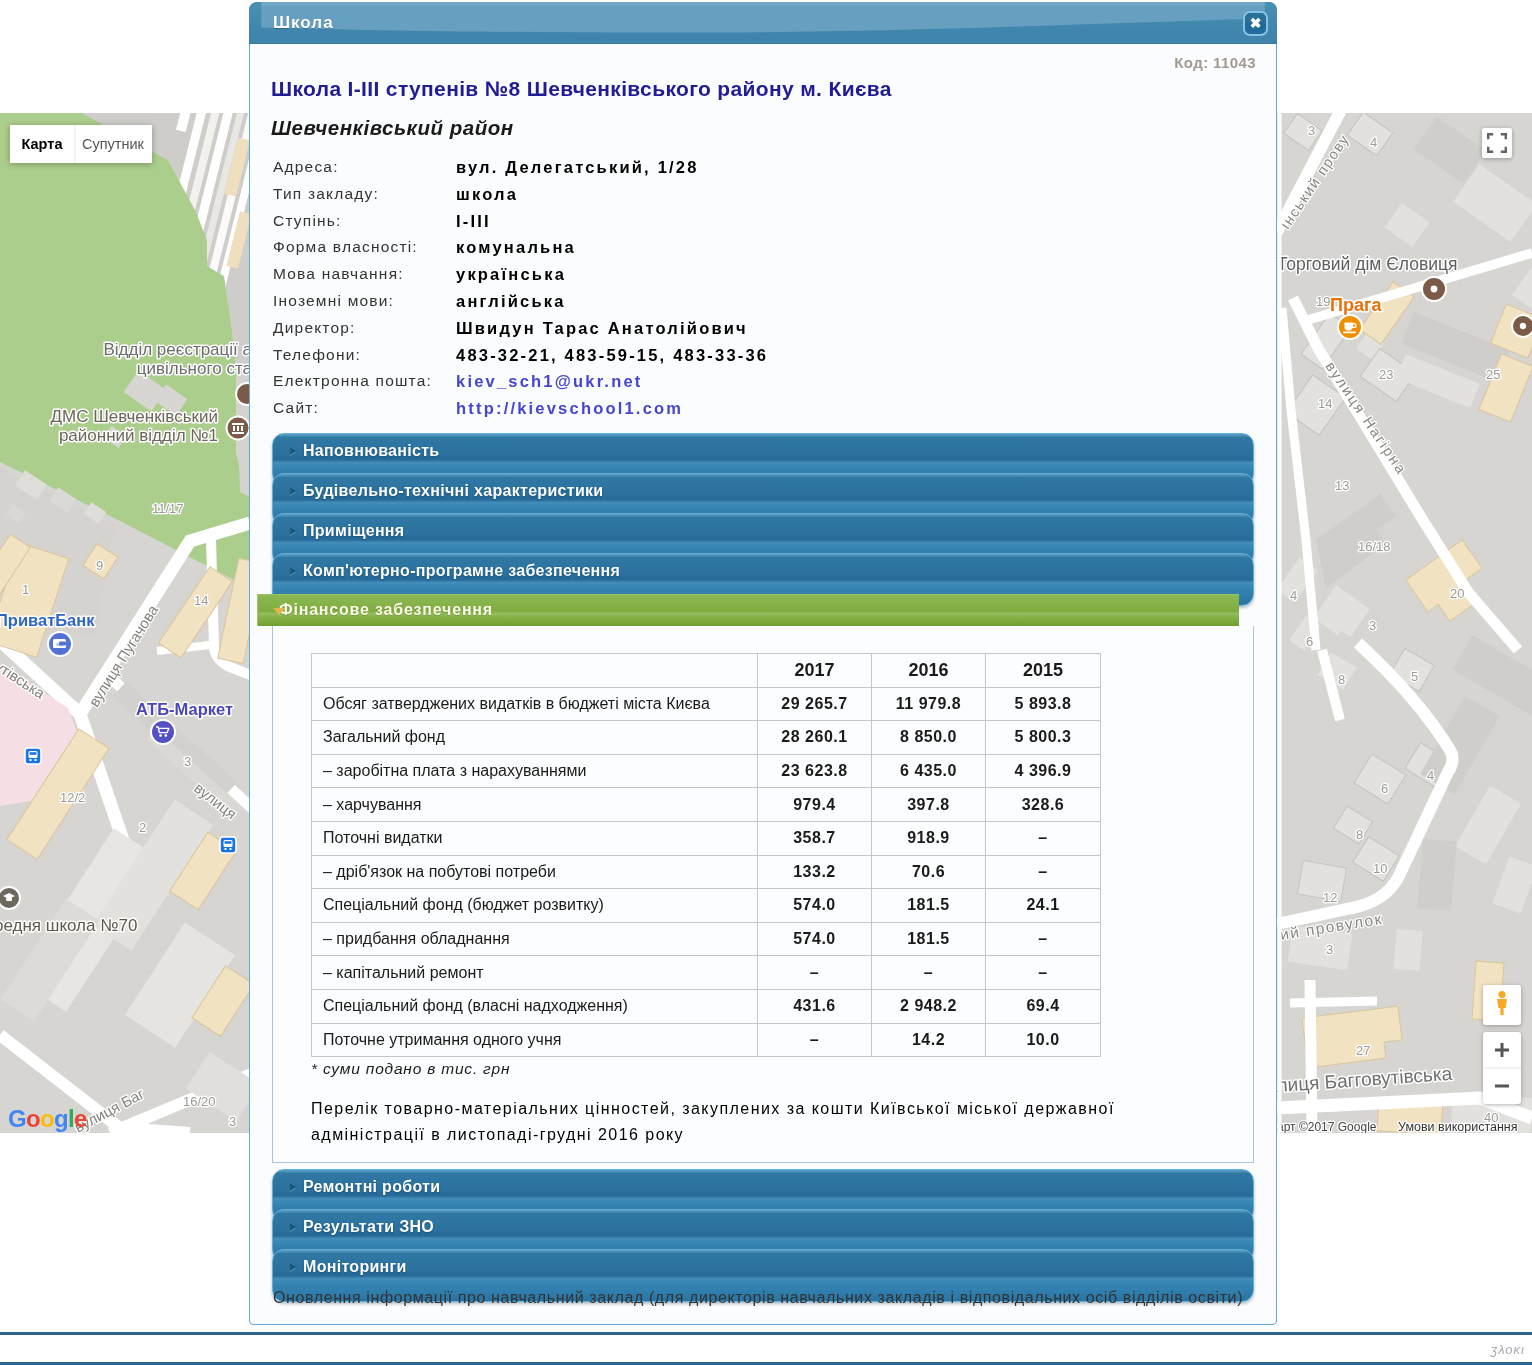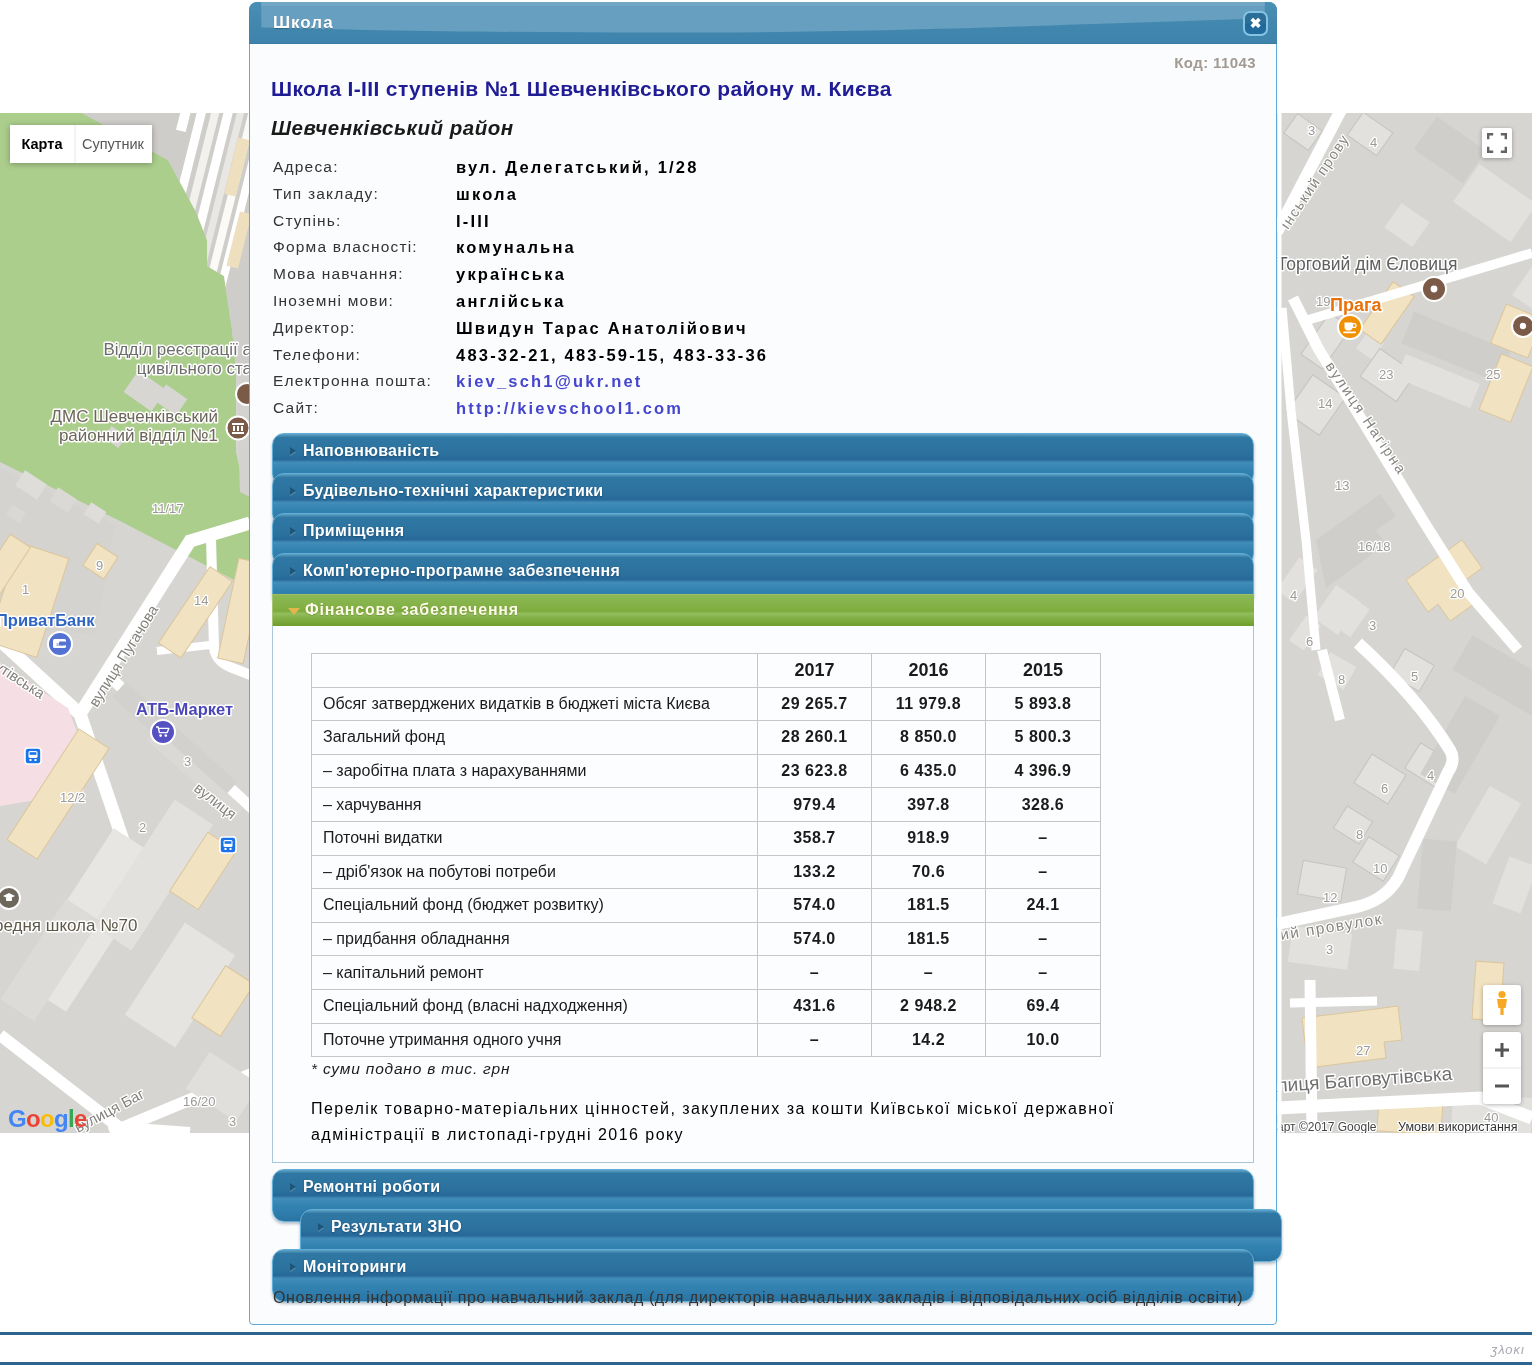--- a/index.html
+++ b/index.html
@@ -22,23 +22,23 @@
 .info .lb { display:inline-block; width:183px; vertical-align:top; }
 .info .vl { display:inline-block; font-weight:bold; color:#000; font-size:16.5px; letter-spacing:2.2px; }
 a.lnk { color:#4545cd; text-decoration:none; font-weight:bold; }
 
 
 .acc { position:absolute; left:22px; width:982px; height:53px; border:1px solid #61aed9; border-radius:12px;
   background:linear-gradient(180deg,#60a3c6 0%,#3078a4 7%,#2b719e 40%,#27699a 50%,#428cb8 56%,#3484b2 68%,#2e7cab 86%,#2a73a0 100%);
   color:#fff; font-size:16px; font-weight:bold; line-height:33px; padding-left:30px; letter-spacing:.3px;
   text-shadow:0 1px 2px rgba(0,40,70,.45); box-shadow:0 2px 3px rgba(40,80,110,.35); }
 .acc:before { content:""; position:absolute; left:17px; top:13px; border:4.5px solid transparent; border-left:6px solid #1d5678; filter:drop-shadow(0 1px 0 rgba(255,255,255,.25)); }
-.accg { position:absolute; left:22px; width:982px; height:32px; border-top:1px solid #9dc063; border-left:1px solid #a5c573;
+.accg { position:absolute; left:7px; width:982px; height:32px; border-top:1px solid #9dc063; border-left:1px solid #a5c573;
   background:linear-gradient(180deg,#8cb854 0%,#83b146 38%,#7dab3c 52%,#93bd5e 60%,#83b046 74%,#78a636 90%,#6f9d2e 100%);
-  color:#fdf9e8; font-size:16px; font-weight:bold; line-height:30px; padding-left:32px; letter-spacing:.8px;
+  color:#fdf9e8; font-size:16px; font-weight:bold; line-height:30px; padding-left:21px; letter-spacing:.8px;
   text-shadow:0 1px 1px rgba(80,110,30,.4); }
 .accg:before { content:""; position:absolute; left:15px; top:13px; border:6px solid transparent; border-top:7px solid #e2b54e; }
 #panel { position:absolute; left:22px; top:623px; width:982px; height:537px; background:#fcfdfe; border:1px solid #a9c7da; border-top:none; }
 
 
 #ftab { position:absolute; left:38px; top:27px; border-collapse:collapse; font-size:16px; color:#1b1b1b; }
 #ftab td, #ftab th { border:1px solid #c6c6c6; height:33.6px; padding:0 8px; }
 #ftab th { font-size:18px; font-weight:bold; text-align:center; }
 #ftab td.l { width:446px; text-align:left; padding-left:11px; }
 #ftab td.n { width:114px; text-align:center; font-weight:bold; letter-spacing:.5px; }
@@ -308,21 +308,21 @@
 <div id="modal">
   <div id="mhead">
         <svg class="sw" width="1028" height="42" viewBox="0 0 1028 42">
           <path d="M0,0 H1028 V17 C920,20 800,25 640,29 C440,33.5 180,31 0,26 Z" fill="#669fc0"></path>
           <path d="M0,0 H1028 V4 H0 Z" fill="#79aeca" opacity=".6"></path>
         </svg>
         <span class="t">Школа</span>
       </div>
   <div id="mclose">✖</div>
   <div class="kod">Код: 11043</div>
-  <h1>Школа I-III ступенів №1 Шевченківського району м. Києва</h1>
+  <h1>Школа I-III ступенів №8 Шевченківського району м. Києва</h1>
   <h2>Шевченківський район</h2>
   <div class="info">
     <div class="row"><span class="lb">Адреса:</span><span class="vl">вул. Делегатський, 1/28</span></div>
     <div class="row"><span class="lb">Тип закладу:</span><span class="vl">школа</span></div>
     <div class="row"><span class="lb">Ступінь:</span><span class="vl">I-III</span></div>
     <div class="row"><span class="lb">Форма власності:</span><span class="vl">комунальна</span></div>
     <div class="row"><span class="lb">Мова навчання:</span><span class="vl">українська</span></div>
     <div class="row"><span class="lb">Іноземні мови:</span><span class="vl">англійська</span></div>
     <div class="row"><span class="lb">Директор:</span><span class="vl">Швидун Тарас Анатолійович</span></div>
     <div class="row"><span class="lb">Телефони:</span><span class="vl">483-32-21, 483-59-15, 483-33-36</span></div>
@@ -411,21 +411,21 @@
               <td class="n">14.2</td>
               <td class="n">10.0</td>
             </tr>
     </tbody>
         </table>
     <div class="note">* суми подано в тис. грн</div>
     <div class="plink">Перелік товарно-матеріальних цінностей, закуплених за кошти Київської міської державної адміністрації в листопаді-грудні 2016 року</div>
   </div>
 
   <div class="acc" style="top:1166px;">Ремонтні роботи</div>
-  <div class="acc" style="top:1206px;margin-left:28px;">Результати ЗНО</div>
+  <div class="acc" style="top:1206px;">Результати ЗНО</div>
   <div class="acc" style="top:1246px;">Моніторинги</div>
   <div class="upd">Оновлення інформації про навчальний заклад (для директорів навчальних закладів і відповідальних осіб відділів освіти)</div>
 </div>
 
 <div id="f1"></div>
 <div id="ftext">© <a href="#">ОСВІТНЯ АГЕНЦІЯ МІСТА КИЄВА</a> 2017</div>
 <div id="f2"></div>
 <div class="wm">ʒλοκι</div>
 
 </div>

